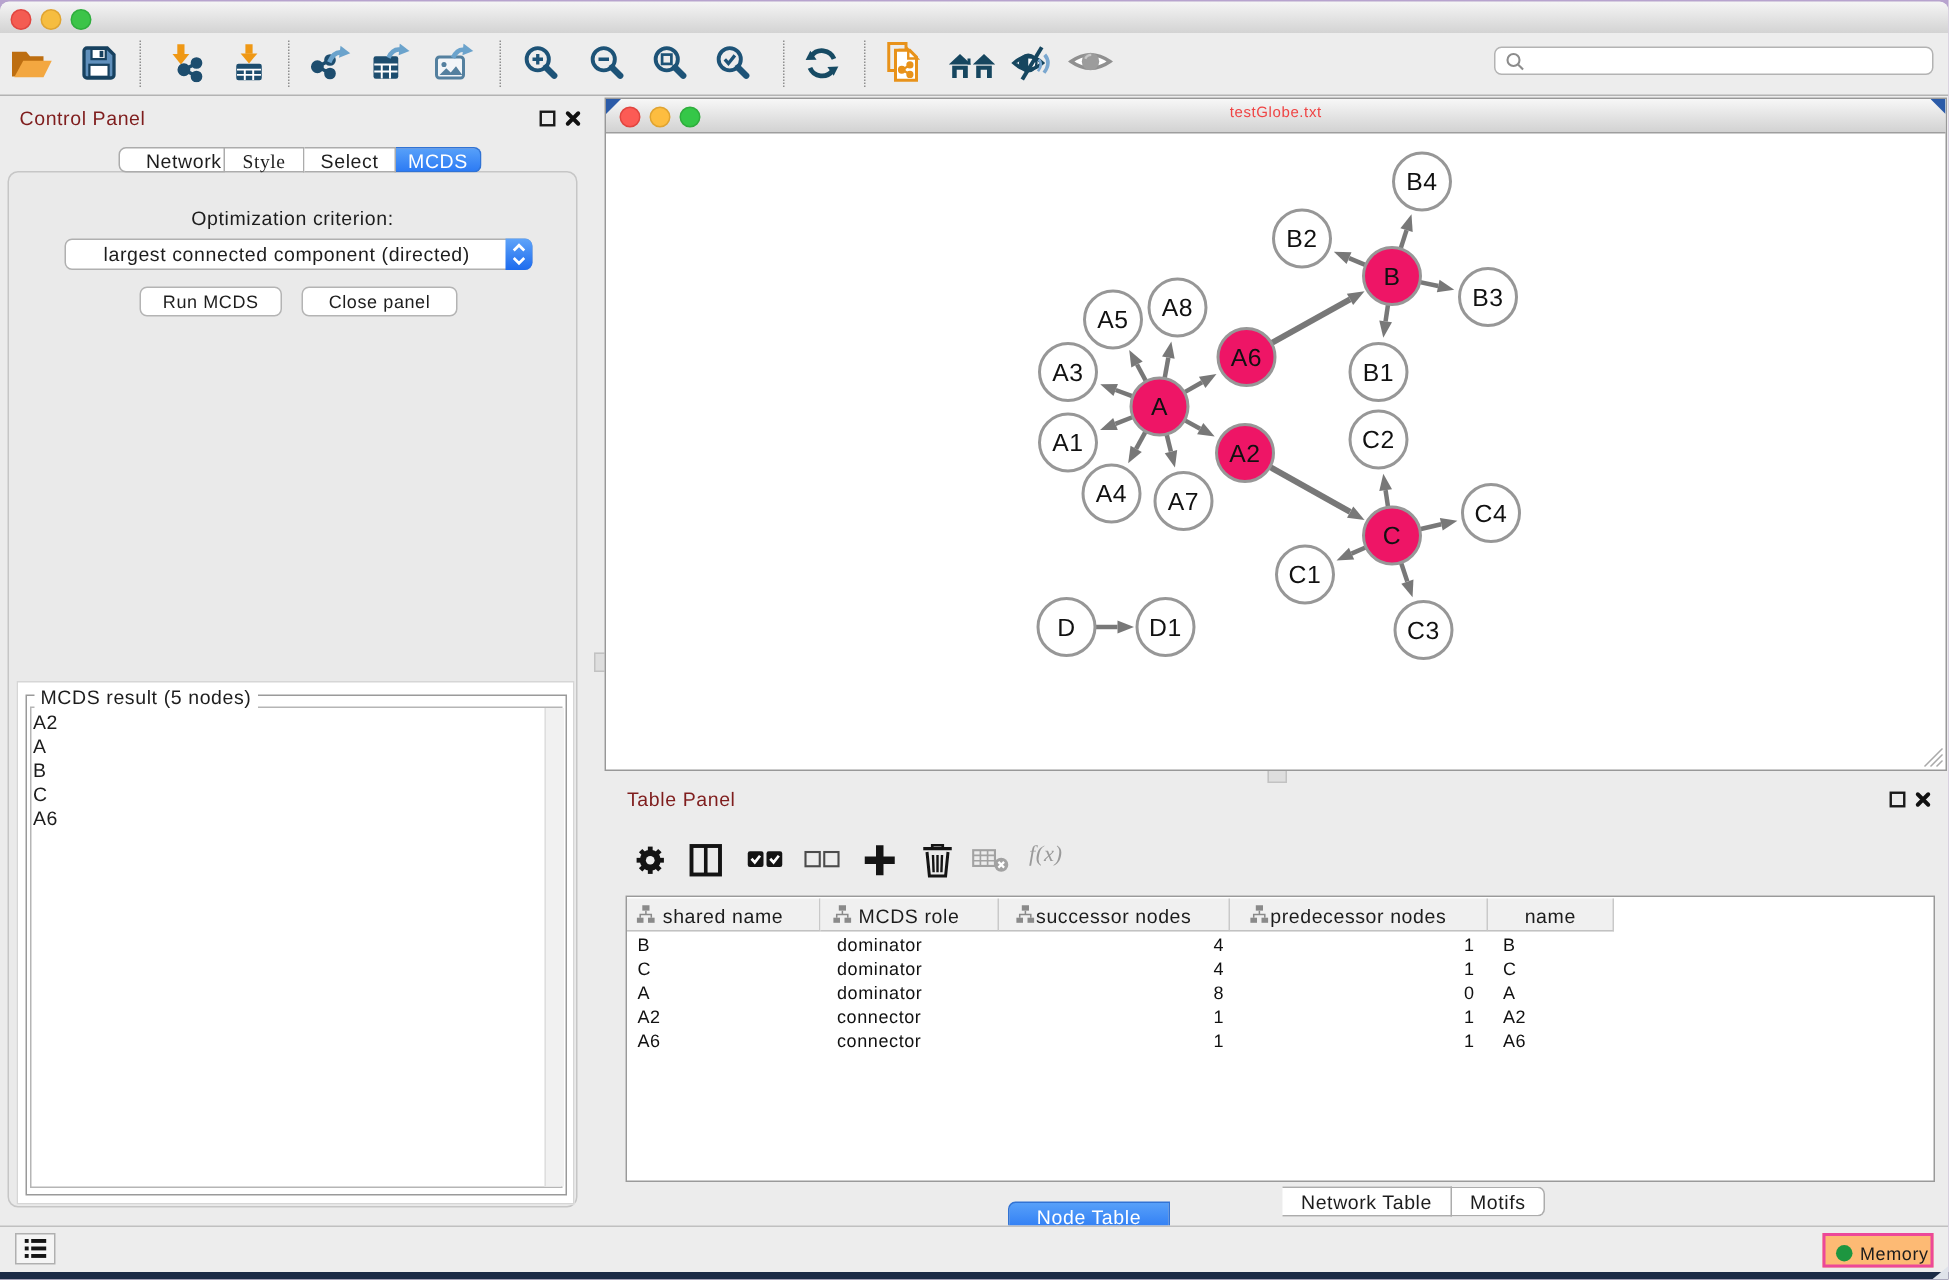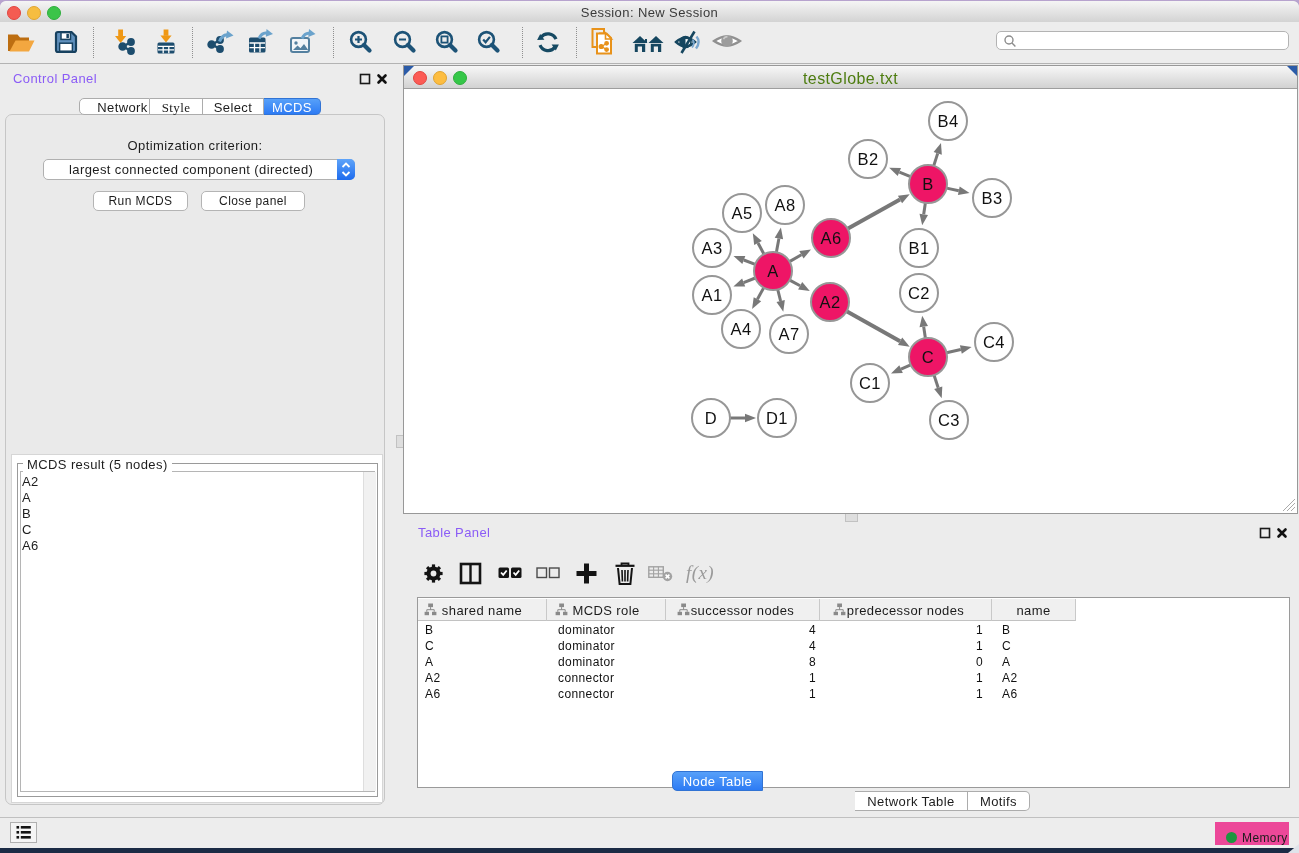--- a/index.html
+++ b/index.html
@@ -12,21 +12,21 @@
           background:#ececec;border-radius:6px 6px 0 0;overflow:hidden;}
   #titlebar{position:absolute;left:0;top:0;width:1299px;height:21px;
             background:linear-gradient(#f5f5f5,#d3d3d3);
             border-bottom:1px solid #a9a9a9;border-radius:6px 6px 0 0;}
   .tl{position:absolute;top:5px;width:12px;height:12px;border-radius:50%;}
   #toolbar{position:absolute;left:0;top:21px;width:1299px;height:41px;
            background:#ededed;border-bottom:1px solid #b3b3b3;}
   .tsep{position:absolute;top:5px;height:31px;width:0;border-left:1px dotted #8f8f8f;}
   #searchbox{position:absolute;left:996px;top:9px;width:291px;height:17px;
              background:#fff;border:1px solid #b3b3b3;border-radius:5px;}
-  .ptitle{font-size:13px;color:#8b5cf6;text-align:right;}
+  .ptitle{font-size:13px;color:#7f1d1d;text-align:right;}
   
   .seg{position:absolute;box-sizing:border-box;background:#fff;border:1px solid #acacac;
        border-left:none;text-align:center;font-size:13px;color:#1d1d1d;}
   .seg.first{border-left:1px solid #acacac;border-radius:5px 0 0 5px;}
   .seg.last{border-radius:0 5px 5px 0;}
   .seg.sel{background:linear-gradient(#57a0f9,#2d7bf4);color:#fff;border-color:#3173d4;}
   .btn{position:absolute;box-sizing:border-box;background:#fff;border:1px solid #b4b4b4;
        border-radius:5px;text-align:center;font-size:12px;color:#1d1d1d;}
   .hdrcell{position:absolute;box-sizing:border-box;top:598px;height:22px;background:#f0f0f0;
            border-right:1px solid #c9c9c9;border-bottom:1px solid #c2c2c2;}
@@ -34,21 +34,20 @@
   .cell{position:absolute;font-size:12px;color:#111;height:16px;line-height:16px;}
 </style>
 </head>
 <body>
 <div id="appwin">
 
   <div id="titlebar">
     <div class="tl" style="left:7px;background:#f45c52;border:0.5px solid #e14640;"></div>
     <div class="tl" style="left:27px;background:#f6bd40;border:0.5px solid #e0a431;"></div>
     <div class="tl" style="left:47px;background:#3cc449;border:0.5px solid #2fae3d;"></div>
-    <div class="abs" style="left:0;top:4px;width:1299px;text-align:center;font-size:13px;color:#3a3a3a;">Session: New Session</div>
   </div>
 
   <div id="toolbar">
     <div class="tsep" style="left:93px;"></div>
     <div class="tsep" style="left:192px;"></div>
     <div class="tsep" style="left:333px;"></div>
     <div class="tsep" style="left:522px;"></div>
     <div class="tsep" style="left:576px;"></div>
 
     <svg class="abs" style="left:6px;top:8px" width="30" height="24" viewBox="0 0 30 24">
@@ -237,21 +236,21 @@
     <div class="abs" style="left:0;top:0;width:893px;height:22px;background:linear-gradient(#f7f7f7,#d2d2d2);border-bottom:1px solid #9e9e9e;"></div>
     <svg class="abs" style="left:0;top:0" width="10" height="10" viewBox="0 0 10 10">
         <polygon points="0,0 10,0 0,10" fill="#2b5ba8"></polygon>
       </svg>
     <svg class="abs" style="left:883px;top:0" width="10" height="10" viewBox="0 0 10 10">
         <polygon points="0,0 10,0 10,10" fill="#2b5ba8"></polygon>
       </svg>
     <div class="tl" style="left:9px;top:5px;background:#fc5b55;border:0.5px solid #e14640;"></div>
     <div class="tl" style="left:29px;top:5px;background:#fdbd40;border:0.5px solid #e0a431;"></div>
     <div class="tl" style="left:49px;top:5px;background:#35c748;border:0.5px solid #2fae3d;"></div>
-    <div class="abs" style="left:0;top:4px;width:893px;text-align:center;font-size:16px;color:#4d7c0f;">testGlobe.txt</div>
+    <div class="abs" style="left:0;top:4px;width:893px;text-align:center;font-size:10px;color:#ef4444;">testGlobe.txt</div>
     <svg class="abs" style="left:1px;top:22px" width="893" height="426" viewBox="404 87 893 426">
     <line x1="763.0" y1="253.2" x2="757.0" y2="242.0" stroke="#787878" stroke-width="3.0"></line>
     <polygon points="751.8,232.3 760.8,240.0 753.2,244.0" fill="#787878"></polygon>
     <line x1="775.4" y1="251.3" x2="777.9" y2="237.5" stroke="#787878" stroke-width="3.0"></line>
     <polygon points="779.9,226.6 782.1,238.2 773.7,236.7" fill="#787878"></polygon>
     <line x1="754.2" y1="263.3" x2="742.8" y2="259.0" stroke="#787878" stroke-width="3.0"></line>
     <polygon points="732.5,255.1 744.3,255.0 741.3,263.0" fill="#787878"></polygon>
     <line x1="754.3" y1="277.0" x2="742.6" y2="281.6" stroke="#787878" stroke-width="3.0"></line>
     <polygon points="732.4,285.6 741.1,277.6 744.2,285.6" fill="#787878"></polygon>
     <line x1="762.8" y1="286.6" x2="756.4" y2="298.2" stroke="#787878" stroke-width="3.0"></line>
@@ -391,21 +390,21 @@
     <rect x="0.8" y="0.8" width="14.5" height="10.5" fill="none" stroke="#a2a2a2" stroke-width="1.4"></rect>
     <g stroke="#a2a2a2" stroke-width="1.1">
       <line x1="0.8" y1="4.2" x2="15.3" y2="4.2"></line>
         <line x1="0.8" y1="7.8" x2="15.3" y2="7.8"></line>
       <line x1="5.6" y1="0.8" x2="5.6" y2="11.3"></line>
         <line x1="10.4" y1="0.8" x2="10.4" y2="11.3"></line>
     </g>
     <circle cx="19.5" cy="10.5" r="4.7" fill="#a2a2a2"></circle>
     <path d="M17.6 8.6 l3.8 3.8 M21.4 8.6 l-3.8 3.8" stroke="#fff" stroke-width="1.5"></path>
   </svg>
-  <div class="abs" style="left:686px;top:561px;font-family:'Liberation Serif',serif;font-style:italic;font-size:19px;color:#9a9a9a;">f(x)</div>
+  <div class="abs" style="left:686px;top:561px;font-family:'Liberation Serif',serif;font-style:italic;font-size:15px;color:#9a9a9a;">f(x)</div>
 
   <div class="abs" style="left:417px;top:596px;width:873px;height:191px;box-sizing:border-box;background:#fff;border:1px solid #9a9a9a;"></div>
   <div class="hdrcell" style="left:418px;width:129px;">
       <div class="hdrtxt">shared name</div>
     </div>
   <div class="hdrcell" style="left:547px;width:119px;">
       <div class="hdrtxt">MCDS role</div>
     </div>
   <div class="hdrcell" style="left:666px;width:154px;">
       <div class="hdrtxt">successor nodes</div>
@@ -467,39 +466,39 @@
   <div class="cell" style="left:558px;top:669px;">connector</div>
   <div class="cell" style="left:666px;top:669px;width:150px;text-align:right;">1</div>
   <div class="cell" style="left:833px;top:669px;width:150px;text-align:right;">1</div>
   <div class="cell" style="left:1002px;top:669px;">A2</div>
   <div class="cell" style="left:425px;top:685px;">A6</div>
   <div class="cell" style="left:558px;top:685px;">connector</div>
   <div class="cell" style="left:666px;top:685px;width:150px;text-align:right;">1</div>
   <div class="cell" style="left:833px;top:685px;width:150px;text-align:right;">1</div>
   <div class="cell" style="left:1002px;top:685px;">A6</div>
 
-  <div class="seg first sel" style="left:672px;top:770px;width:91px;height:20px;line-height:20px;">Node Table</div>
+  <div class="seg first sel" style="left:672px;top:800px;width:108px;height:20px;line-height:20px;">Node Table</div>
   <div class="seg" style="left:763px;top:826px;width:92px;height:20px;line-height:20px;">Edge Table</div>
   <div class="seg" style="left:855px;top:790px;width:113px;height:20px;line-height:20px;">Network Table</div>
   <div class="seg last" style="left:968px;top:790px;width:62px;height:20px;line-height:20px;">Motifs</div>
 
   <div class="abs" style="left:0;top:816px;width:1299px;height:31px;background:#ededed;border-top:1px solid #c0c0c0;"></div>
   <div class="abs" style="left:10px;top:821px;width:27px;height:21px;box-sizing:border-box;background:#f5f5f5;border:1px solid #b0b0b0;">
     <svg width="25" height="19" viewBox="0 0 25 19">
       <g fill="#141414">
         <rect x="5.5" y="3" width="2.6" height="2.6"></rect>
           <rect x="5.5" y="8" width="2.6" height="2.6"></rect>
           <rect x="5.5" y="13" width="2.6" height="2.6"></rect>
         <rect x="9.8" y="3" width="10" height="2.6"></rect>
           <rect x="9.8" y="8" width="10" height="2.6"></rect>
           <rect x="9.8" y="13" width="10" height="2.6"></rect>
       </g>
     </svg>
   </div>
-  <div class="abs" style="left:1215px;top:821px;width:74px;height:23px;box-sizing:border-box;background:#ec4899;border:4px solid #ec4899;">
+  <div class="abs" style="left:1215px;top:821px;width:74px;height:23px;box-sizing:border-box;background:#fdba74;border:2px solid #ec4899;">
     <div class="abs" style="left:7px;top:6px;width:11px;height:11px;border-radius:50%;background:#1d9640;"></div>
     <div class="abs t12" style="left:23px;top:5px;">Memory</div>
   </div>
 </div>
 <div class="abs" style="left:0;top:848px;width:1299px;height:5px;background:#1b2b45;"></div>
 <svg class="abs" style="left:1286px;top:844px" width="13" height="9" viewBox="0 0 13 9">
   <polygon points="13,0 13,9 2,9" fill="#dfe3ea"></polygon>
 </svg>
 
 </body></html>

